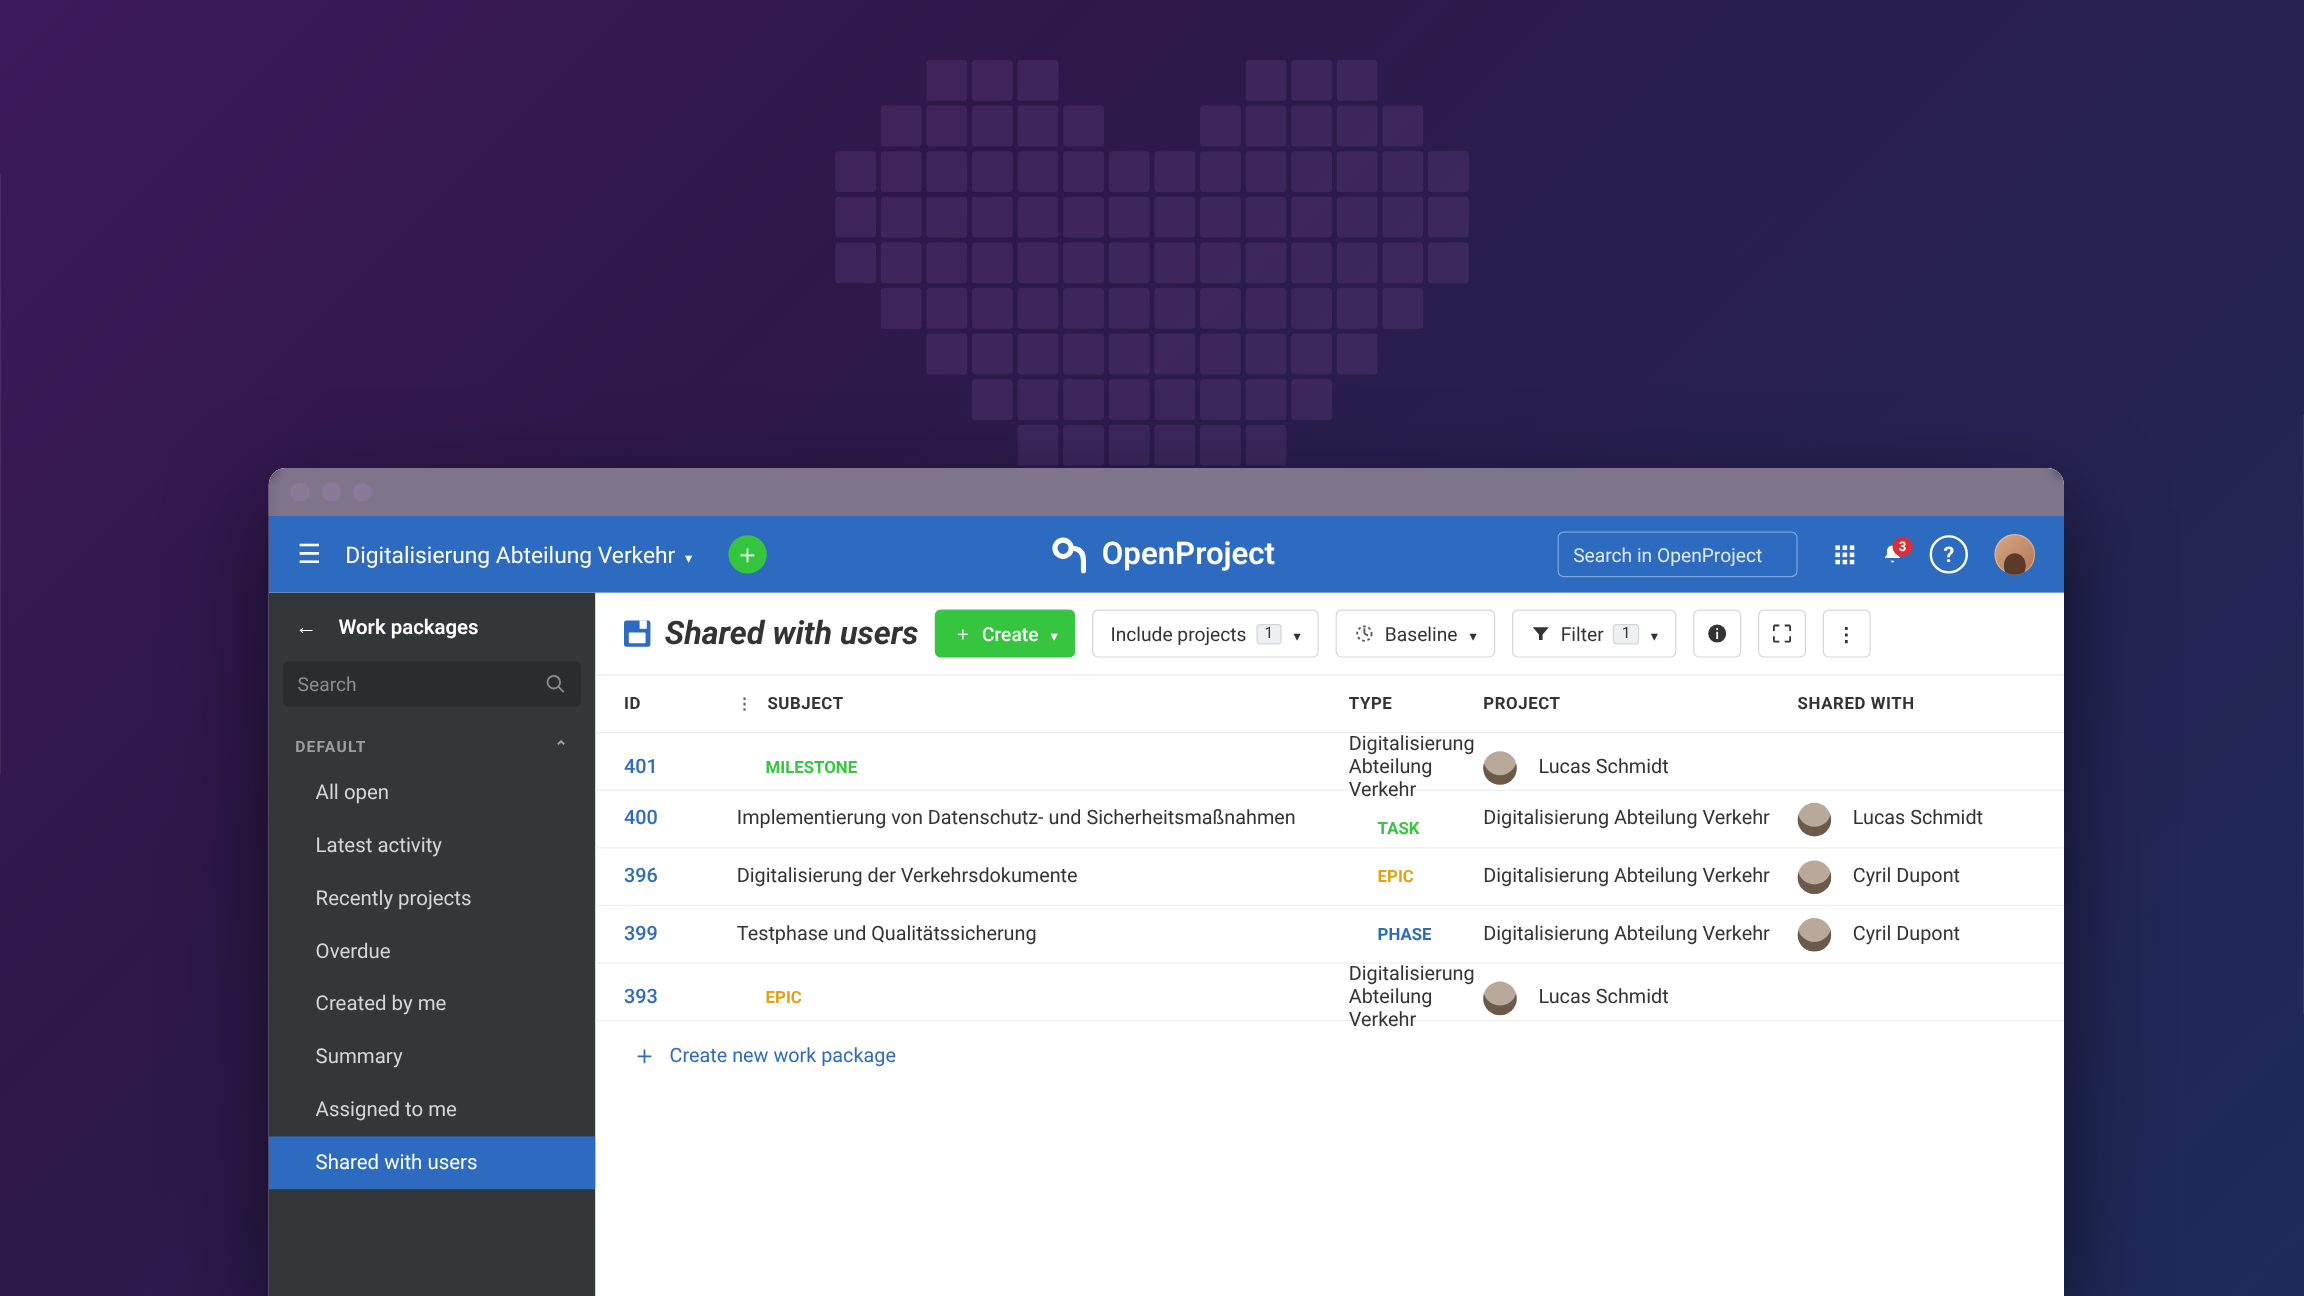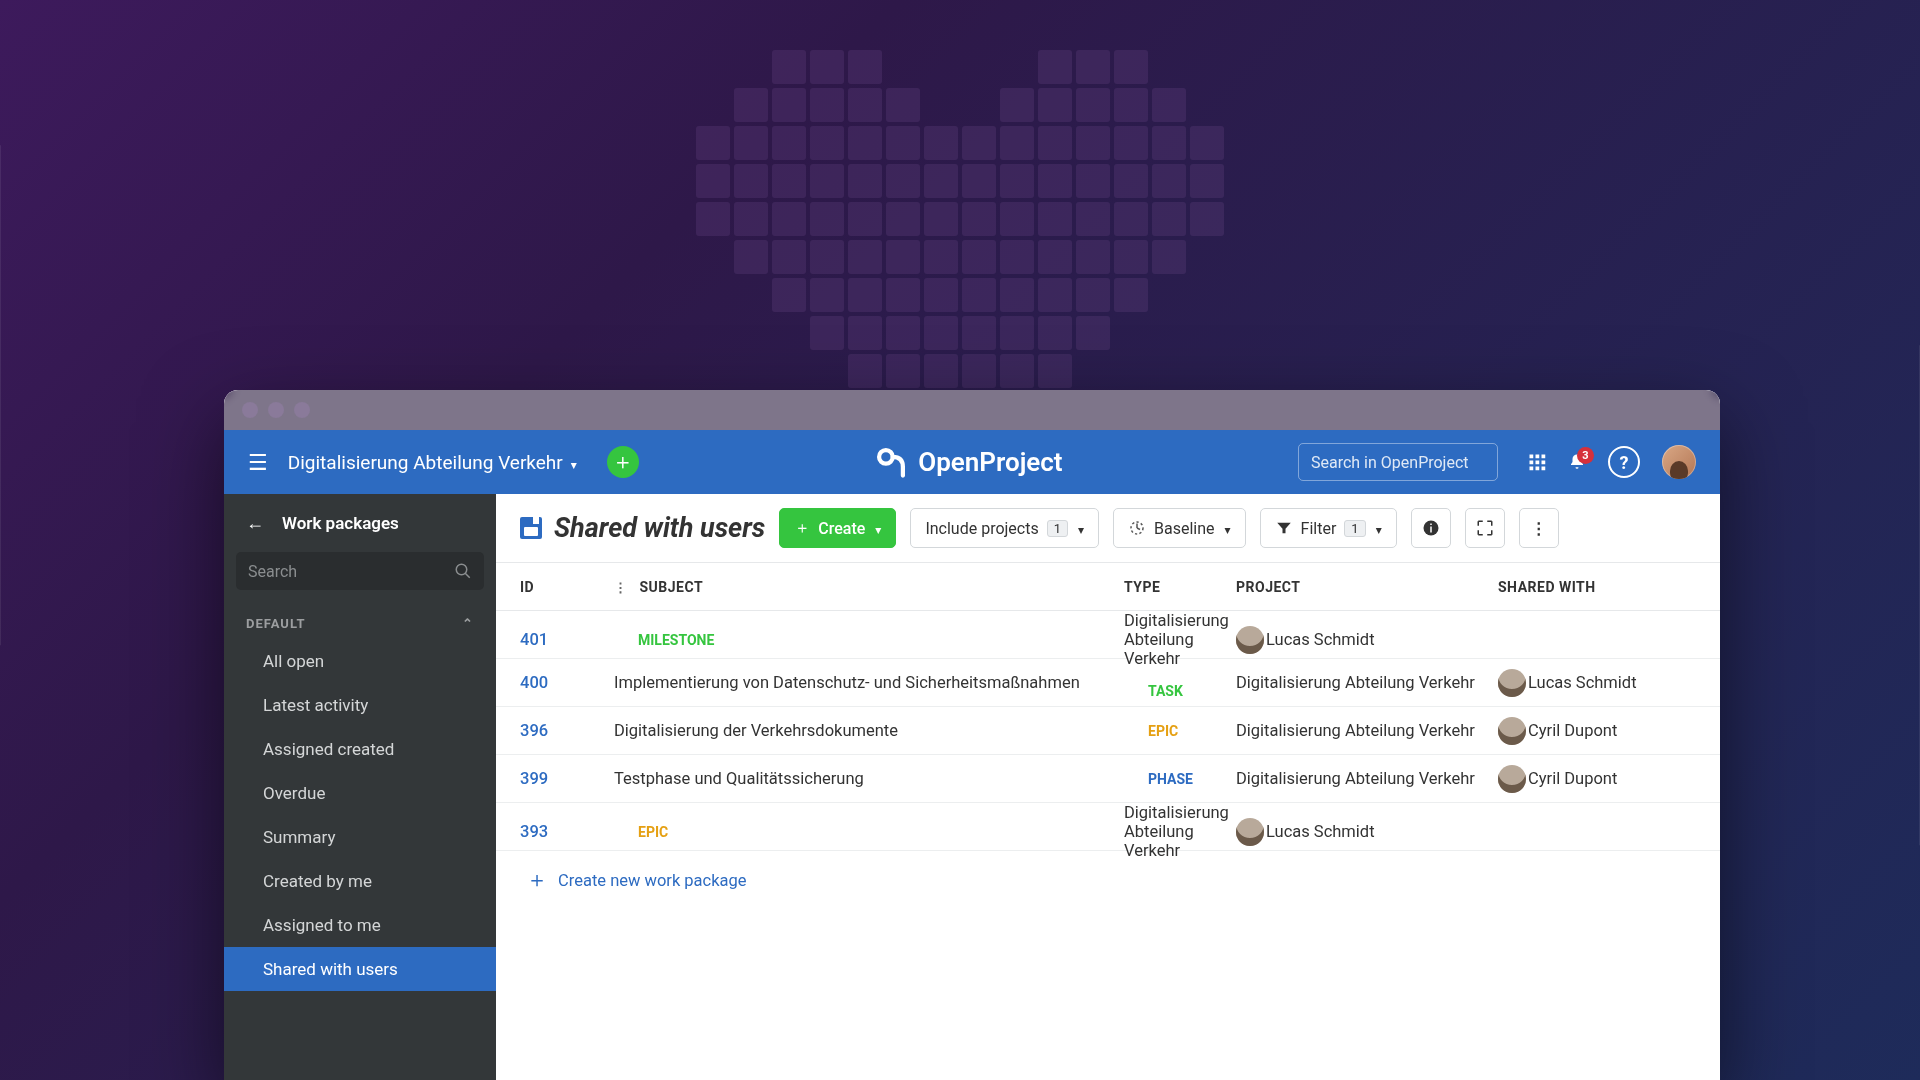--- a/index.html
+++ b/index.html
@@ -234,21 +234,21 @@
     height:48px; border-bottom:1px solid #eceeef;
     color:#333;
   }
   .row .id{color:#2d6bc1; font-weight:500; cursor:pointer;}
   .row .subj{cursor:pointer;}
   .row .type{font-weight:700; text-transform:uppercase; font-size:14px;padding-left:24px;}
   .type.milestone{color:#35c53f;}
   .type.task{color:#35c53f;margin-top:16px;}
   .type.epic{color:#e5a013;}
   .type.phase{color:#2d6bc1;}
-  .shared{display:flex;align-items:center;gap:2px;}
+  .shared{display:flex;align-items:center;gap:18px;}
   .mini-avatar{
     width:28px;height:28px;border-radius:50%;
     background:#b8a99a; box-shadow: inset 0 -8px 0 #6b5a4a;
   }
   .subj-icon{
     font-size:13px; color:#666; margin-right:8px;
   }
 
   .create-row{
     display:flex;align-items:center;gap:10px;
@@ -487,24 +487,24 @@
             <circle cx="10" cy="10" r="7" fill="none" stroke="#8a8d8f" stroke-width="2"></circle>
             <line x1="15" y1="15" x2="21" y2="21" stroke="#8a8d8f" stroke-width="2"></line>
           </svg>
       </div>
       <div class="side-group-head">
         <span>DEFAULT</span>
         <span>⌃</span>
       </div>
       <div class="side-item"><span>All open</span></div>
       <div class="side-item"><span>Latest activity</span></div>
-      <div class="side-item"><span>Assigned created</span></div>
+      <div class="side-item"><span>Recently projects</span></div>
       <div class="side-item"><span>Overdue</span></div>
+      <div class="side-item"><span>Created by me</span></div>
       <div class="side-item"><span>Summary</span></div>
-      <div class="side-item"><span>Created by me</span></div>
       <div class="side-item"><span>Assigned to me</span></div>
       <div class="side-item active"><span>Shared with users</span></div>
     </div>
 
     <div class="content">
 
       <div class="toolbar">
         <div class="view-title">
           <span class="disk"></span>
           <span>Shared with users</span>

